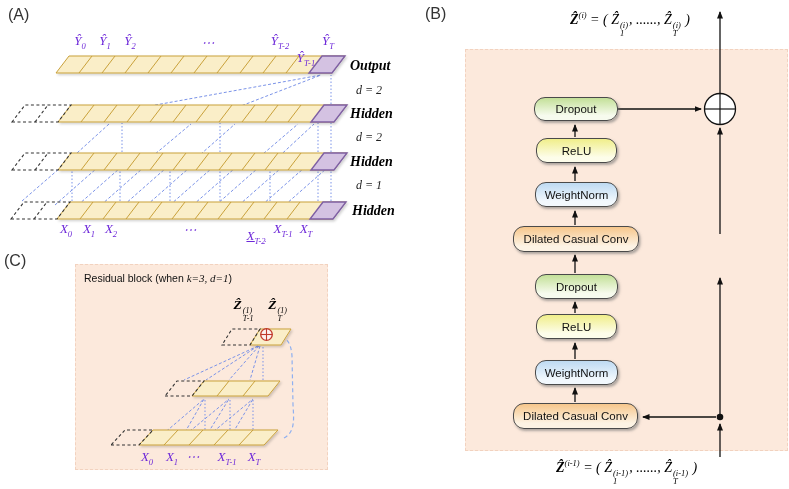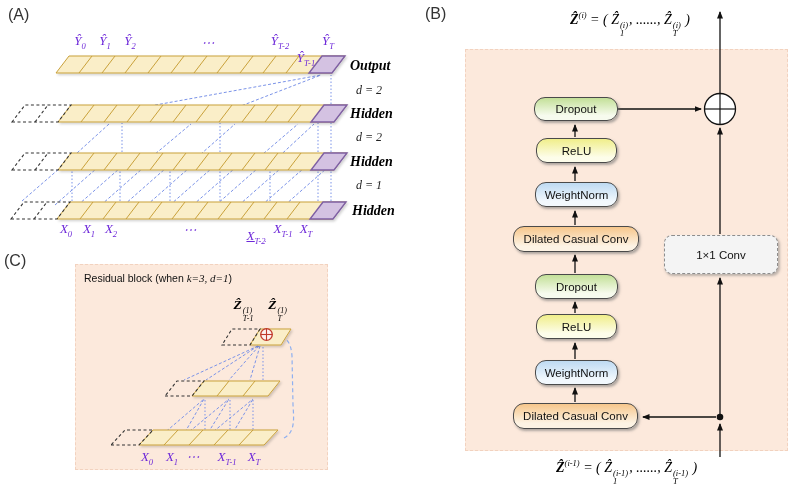--- a/index.html
+++ b/index.html
@@ -270,21 +270,20 @@
 
 
   <div class="bbox grad-green" style="left:534px;top:97px;width:84px;height:24px;">Dropout</div>
   <div class="bbox grad-yellow" style="left:536px;top:138px;width:81px;height:25px;">ReLU</div>
   <div class="bbox grad-blue" style="left:535px;top:182px;width:83px;height:25px;">WeightNorm</div>
   <div class="bbox grad-orange" style="left:513px;top:226px;width:126px;height:26px;">Dilated Casual Conv</div>
   <div class="bbox grad-green" style="left:535px;top:274px;width:83px;height:25px;">Dropout</div>
   <div class="bbox grad-yellow" style="left:536px;top:314px;width:81px;height:25px;">ReLU</div>
   <div class="bbox grad-blue" style="left:535px;top:360px;width:83px;height:25px;">WeightNorm</div>
   <div class="bbox grad-orange" style="left:513px;top:403px;width:125px;height:26px;">Dilated Casual Conv</div>
-  <div class="dashedbox" style="left:664px;top:235px;width:114px;height:39px;">1×1 Conv</div>
 
   <div class="formula" style="left:570px;top:10px;">
     <span class="vec">Ẑ</span><sup class="fsup">(i)</sup><span> = ( </span><span>Ẑ</span><span class="ss">
         <span>(i)</span>
         <span>1</span>
       </span><span>, ......, </span><span>Ẑ</span><span class="ss">
         <span>(i)</span>
         <span>T</span>
       </span><span> )</span>
   </div>

